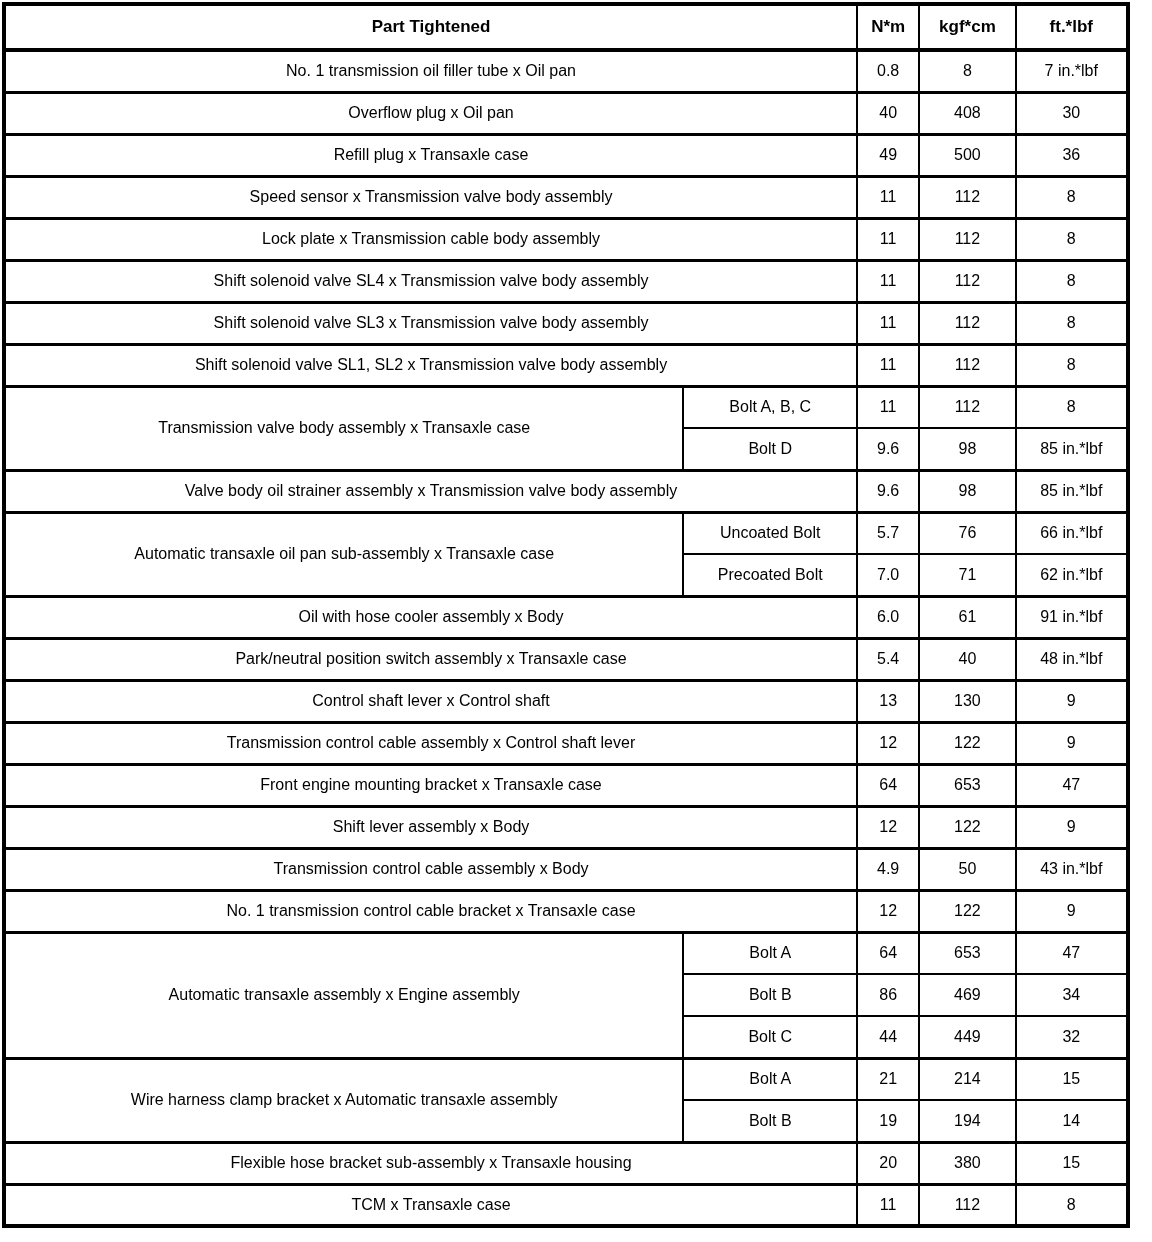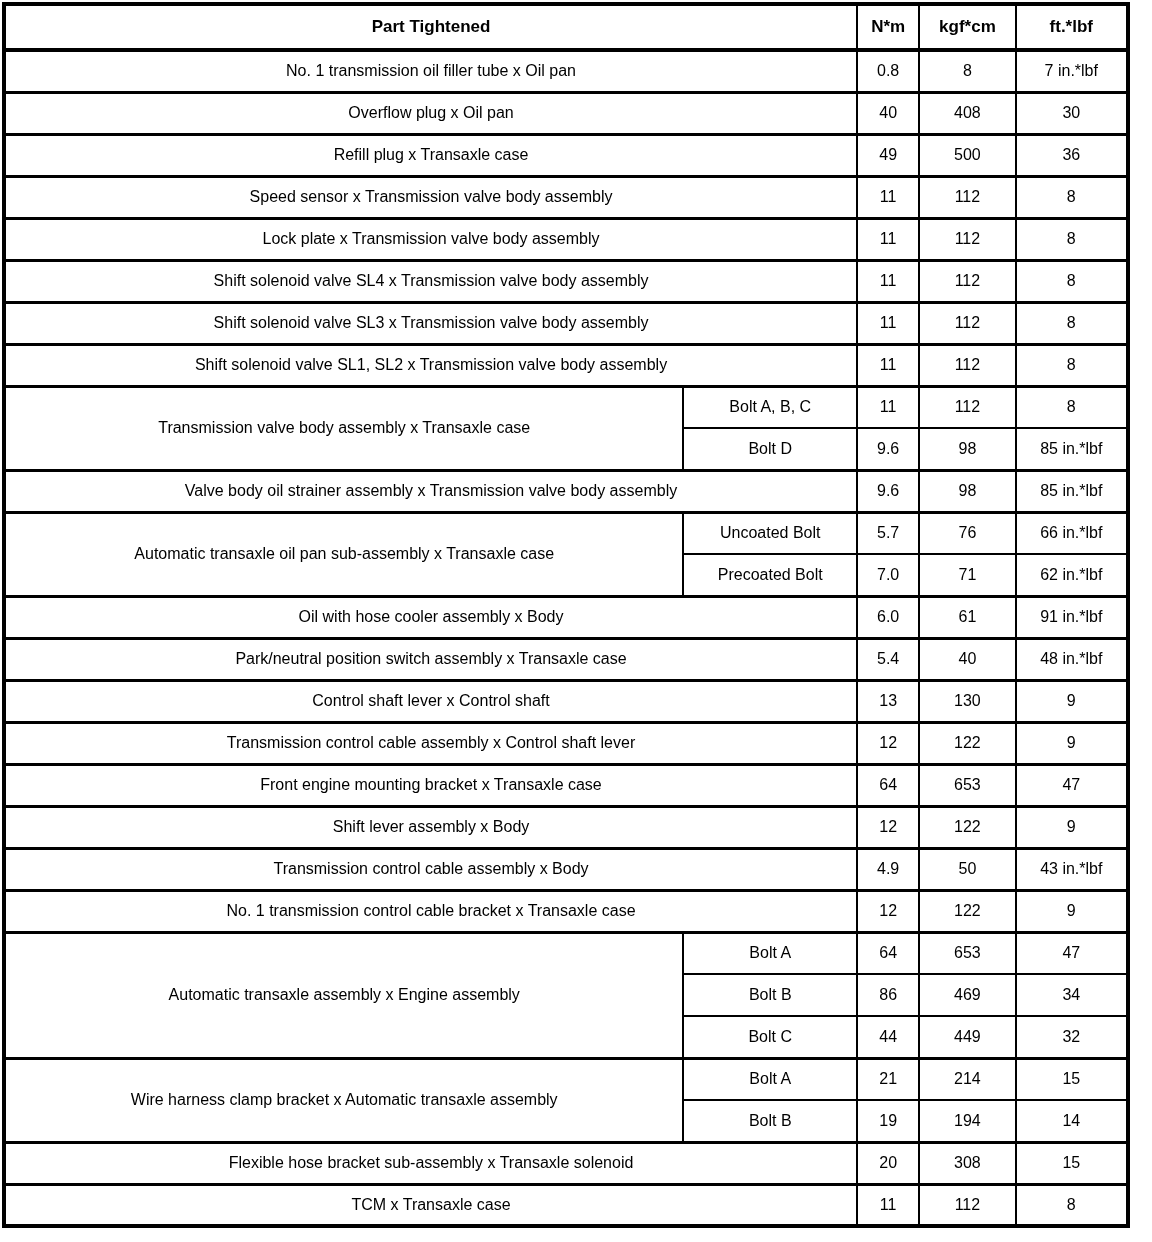--- a/index.html
+++ b/index.html
@@ -100,21 +100,21 @@
             <td class="val">500</td>
             <td class="val">36</td>
           </tr>
           <tr class="group-start">
             <td class="part" rowspan="1" colspan="2">Speed sensor x Transmission valve body assembly</td>
             <td class="val">11</td>
             <td class="val">112</td>
             <td class="val">8</td>
           </tr>
           <tr class="group-start">
-            <td class="part" rowspan="1" colspan="2">Lock plate x Transmission valve body assembly</td>
+            <td class="part" rowspan="1" colspan="2">Lock plate x Transmission cable body assembly</td>
             <td class="val">11</td>
             <td class="val">112</td>
             <td class="val">8</td>
           </tr>
           <tr class="group-start">
             <td class="part" rowspan="1" colspan="2">Shift solenoid valve SL4 x Transmission valve body assembly</td>
             <td class="val">11</td>
             <td class="val">112</td>
             <td class="val">8</td>
           </tr>
@@ -236,23 +236,23 @@
             <td class="val">214</td>
             <td class="val">15</td>
           </tr>
           <tr>
             <td class="bolt">Bolt B</td>
             <td class="val">19</td>
             <td class="val">194</td>
             <td class="val">14</td>
           </tr>
           <tr class="group-start">
-            <td class="part" rowspan="1" colspan="2">Flexible hose bracket sub-assembly x Transaxle solenoid</td>
+            <td class="part" rowspan="1" colspan="2">Flexible hose bracket sub-assembly x Transaxle housing</td>
             <td class="val">20</td>
-            <td class="val">308</td>
+            <td class="val">380</td>
             <td class="val">15</td>
           </tr>
           <tr class="group-start">
             <td class="part" rowspan="1" colspan="2">TCM x Transaxle case</td>
             <td class="val">11</td>
             <td class="val">112</td>
             <td class="val">8</td>
           </tr>
         </tbody>
     </table>

